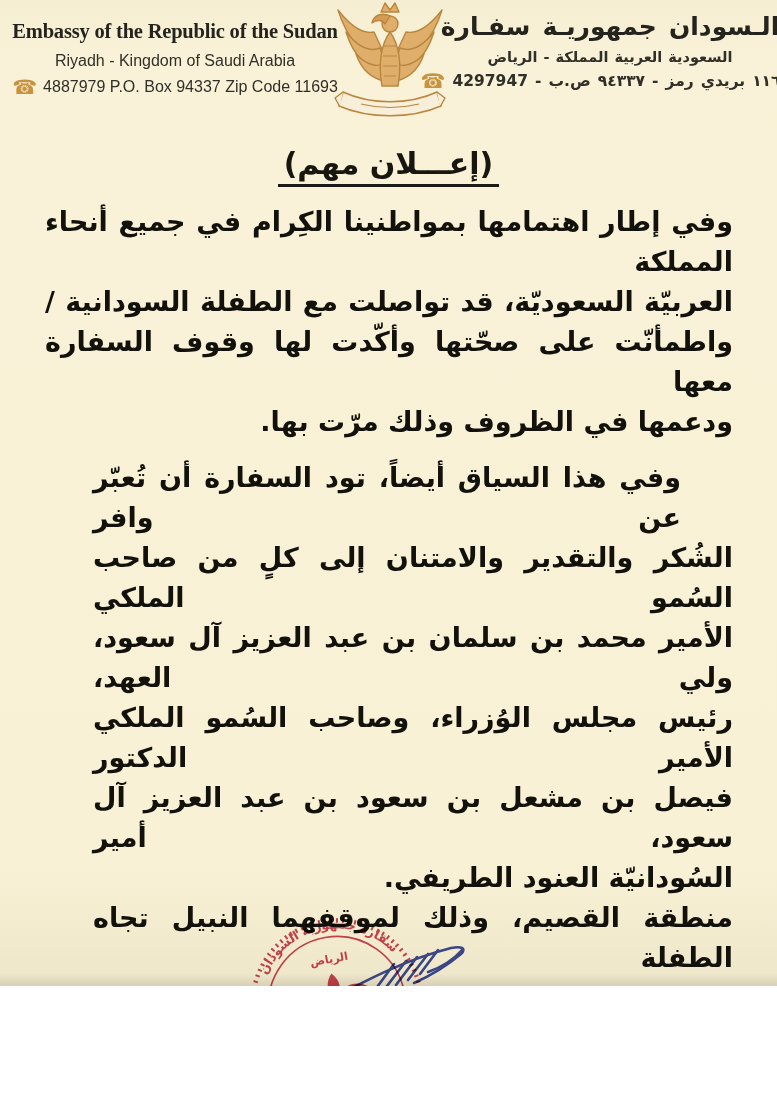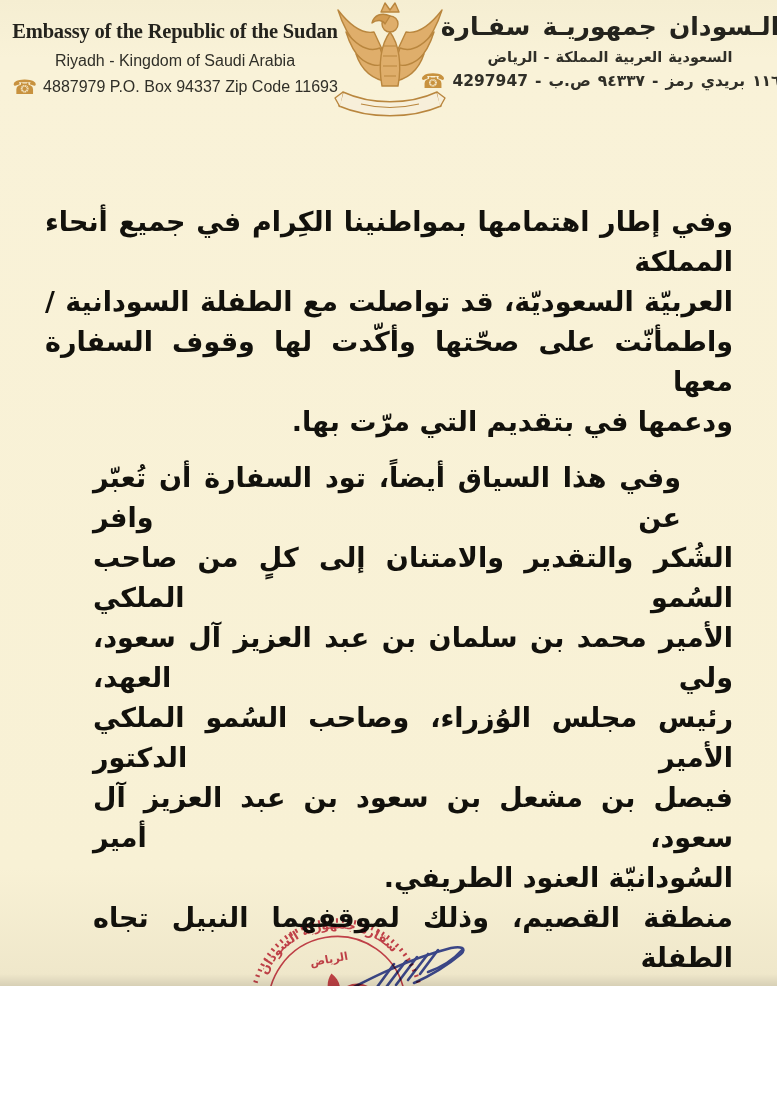--- a/index.html
+++ b/index.html
@@ -106,27 +106,30 @@
       <span class="tok">-</span>
       <span class="tok">ص.ب</span>
       <span class="tok">٩٤٣٣٧</span>
       <span class="tok">-</span>
       <span class="tok">رمز</span>
       <span class="tok">بريدي</span>
       <span class="tok">١١٦٩٣</span>
     </div>
   </div>
 
+  <div class="title-wrap">
+    <span class="doc-title">(إعـــلان مهم)</span>
+  </div>
 
   <main class="body">
     <div class="para">
       <div class="line">وفي إطار اهتمامها بمواطنينا الكِرام في جميع أنحاء المملكة</div>
       <div class="line">العربيّة السعوديّة، قد تواصلت مع الطفلة السودانية /</div>
       <div class="line">واطمأنّت على صحّتها وأكّدت لها وقوف السفارة معها</div>
-      <div class="line last">ودعمها في بتقديم التي مرّت بها.</div>
+      <div class="line last">ودعمها في الظروف وذلك مرّت بها.</div>
     </div>
     <div class="para">
       <div class="line first">وفي هذا السياق أيضاً، تود السفارة أن تُعبّر عن وافر</div>
       <div class="line">الشُكر والتقدير والامتنان إلى كلٍ من صاحب السُمو الملكي</div>
       <div class="line">الأمير محمد بن سلمان بن عبد العزيز آل سعود، ولي العهد،</div>
       <div class="line">رئيس مجلس الوُزراء، وصاحب السُمو الملكي الأمير الدكتور</div>
       <div class="line">فيصل بن مشعل بن سعود بن عبد العزيز آل سعود، أمير</div>
       <div class="line last">السُودانيّة العنود الطريفي.</div>
       <div class="line">منطقة القصيم، وذلك لموقفهما النبيل تجاه الطفلة</div>
     </div>

